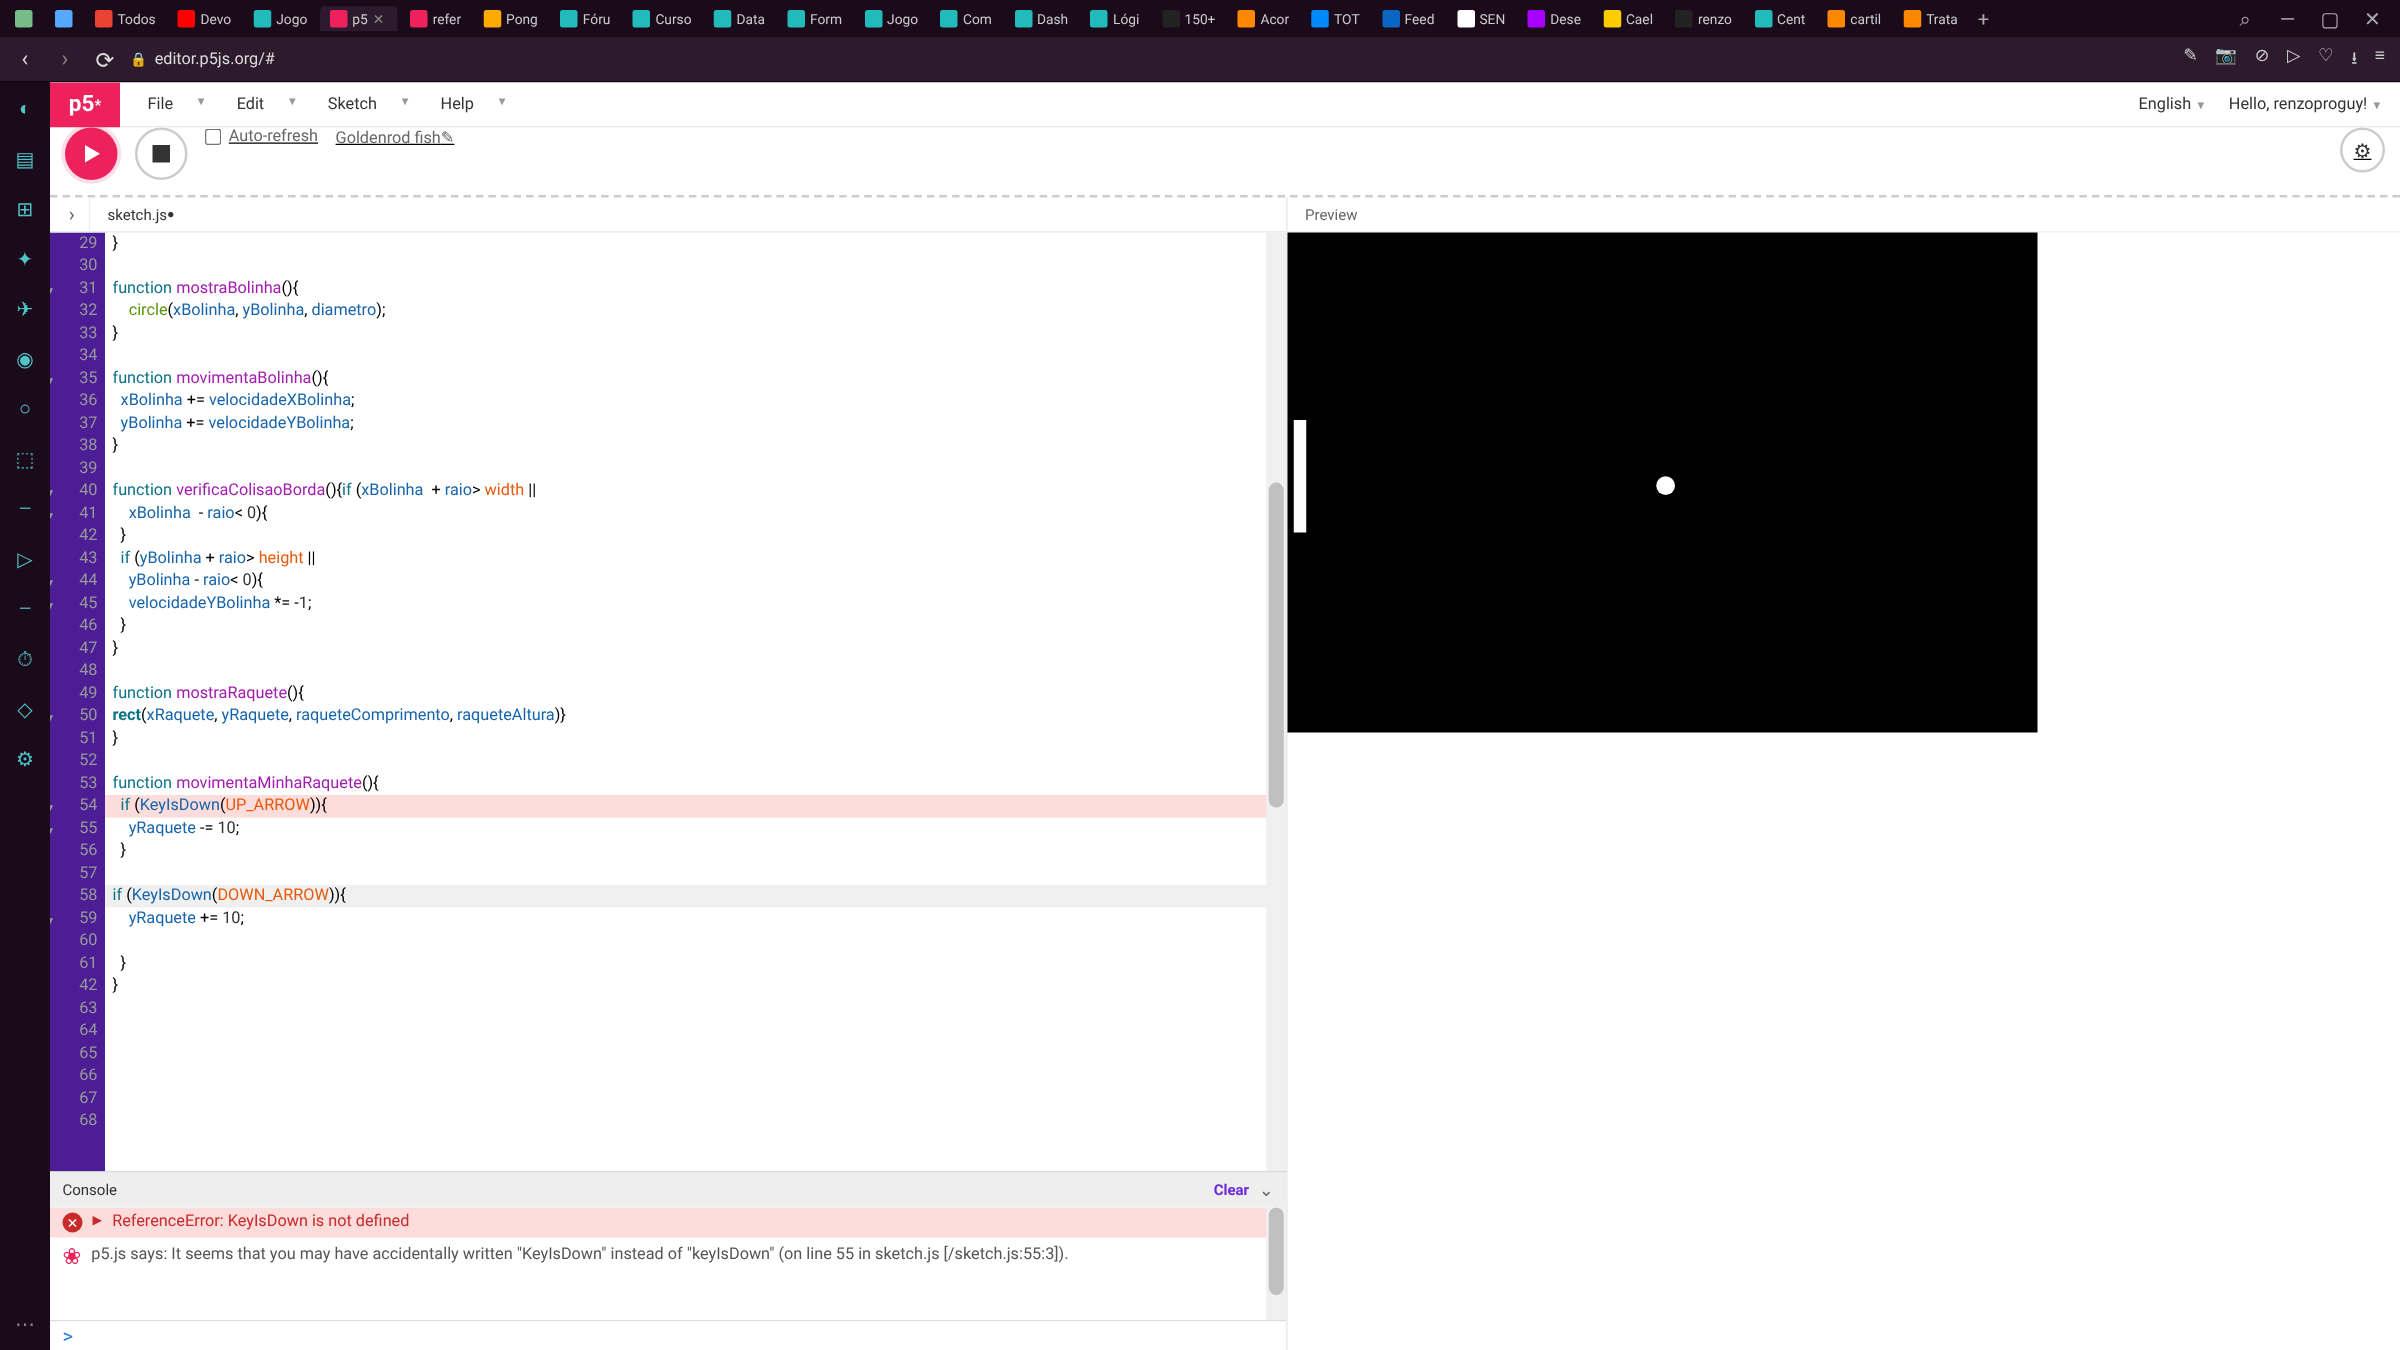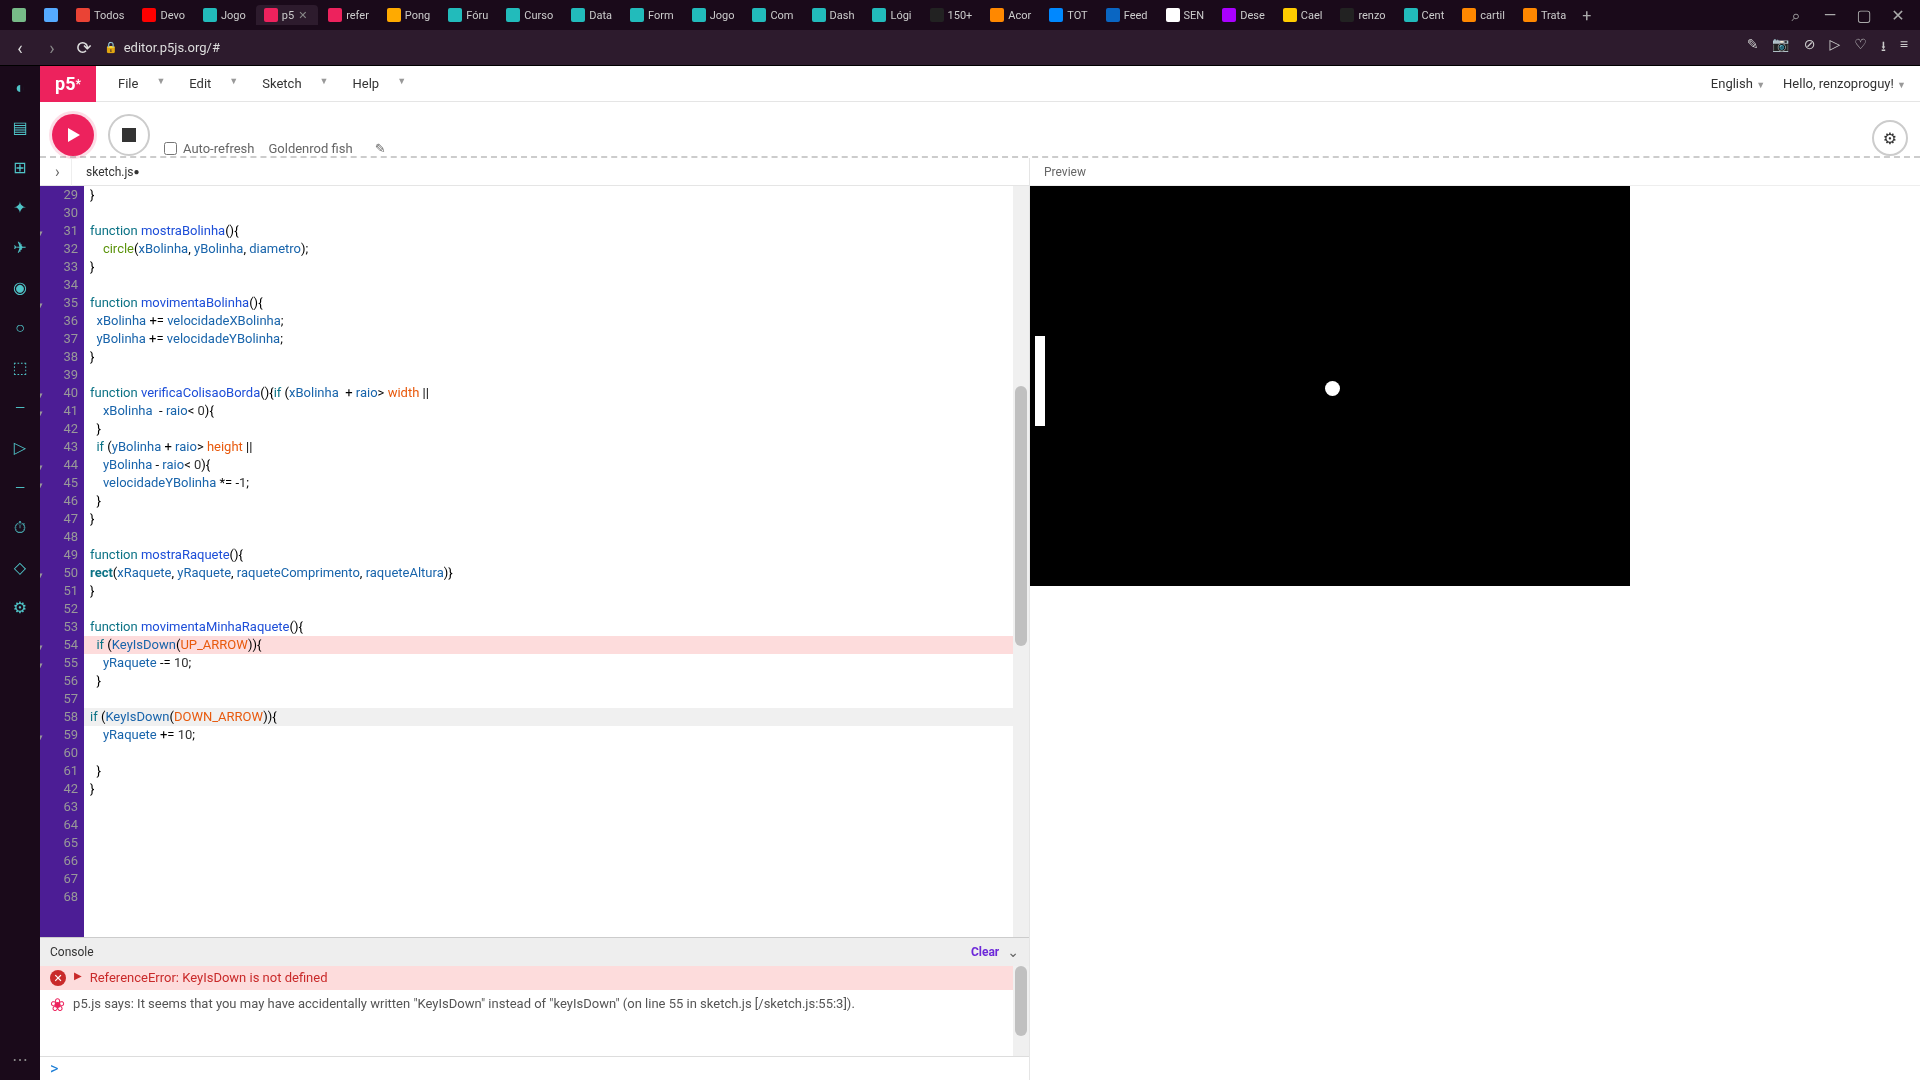--- a/index.html
+++ b/index.html
@@ -36,28 +36,28 @@
 
 .p5-menubar { height: 36px; background: #fff; display: flex; align-items: center; border-bottom: 1px solid #e5e5e5; }
 .p5-logo { width: 56px; height: 36px; background: #ed225d; color: #fff; display: flex; align-items: center; justify-content: center; font-weight: bold; font-size: 18px; }
 .p5-menu { display: flex; gap: 0; margin-left: 10px; }
 .p5-menu-item { padding: 8px 12px; font-size: 13px; color: #333; cursor: pointer; display: flex; align-items: flex-start; gap: 18px; }
 .p5-menu-item .caret { font-size: 9px; color: #999; }
 .p5-right { margin-left: auto; display: flex; align-items: center; gap: 18px; padding-right: 14px; font-size: 13px; color: #333; }
 .p5-right .caret { font-size: 9px; color: #999; }
 
 
-.p5-toolbar { height: 56px; background: #fff; display: flex; align-items: flex-end; padding: 0 12px; gap: 14px; border-bottom: 2px dashed #ccc; }
+.p5-toolbar { height: 56px; background: #fff; display: flex; align-items: flex-start; padding: 0 12px; gap: 14px; border-bottom: 2px dashed #ccc; text-decoration: underline; }
 .btn-play { width: 42px; height: 42px; border-radius: 50%; background: #ed225d; display: flex; align-items: center; justify-content: center; cursor: pointer; box-shadow: 0 0 0 3px rgba(237,34,93,.15); }
 .btn-play svg { fill: #fff; }
 .btn-stop { width: 42px; height: 42px; border-radius: 50%; background: #fff; border: 2px solid #ccc; display: flex; align-items: center; justify-content: center; cursor: pointer; }
 .btn-stop div { width: 14px; height: 14px; background: #333; }
 .auto-refresh { display: flex; align-items: center; gap: 6px; font-size: 13px; color: #666; }
 .auto-refresh input { cursor: pointer; }
-.sketch-name { font-size: 13px; color: #666; display: flex; align-items: center; gap: 22px; }
+.sketch-name { font-size: 13px; color: #666; display: flex; align-items: center; gap: 0; }
 .gear-btn { margin-left: auto; width: 36px; height: 36px; border-radius: 50%; border: 2px solid #ccc; display: flex; align-items: center; justify-content: center; cursor: pointer; color: #333; }
 
 
 .editor-split { flex: 1; display: flex; overflow: hidden; }
 
 
 .code-pane { width: 990px; display: flex; flex-direction: column; border-right: 1px solid #e5e5e5; }
 .file-tab-bar { height: 28px; display: flex; align-items: center; border-bottom: 1px solid #e5e5e5; padding-left: 4px; }
 .expand-btn { width: 28px; height: 28px; display: flex; align-items: center; justify-content: center; cursor: pointer; color: #666; border-right: 1px solid #eee; }
 .file-tab { padding: 0 14px; font-size: 12px; color: #333; height: 28px; display: flex; align-items: center; }
@@ -72,21 +72,21 @@
 .code-line { height: 18px; padding-left: 6px; white-space: pre; }
 .line-error { background: #fddcdc; }
 .line-current { background: #f0f0f0; }
 .scrollbar-v { position: absolute; right: 0; top: 0; width: 16px; height: 100%; }
 .scrollbar-track { width: 16px; background: #f0f0f0; height: 100%; position: relative; }
 .scrollbar-thumb { position: absolute; left: 2px; width: 12px; background: #c0c0c0; border-radius: 6px; }
 
 
 .kw { color: #0b7285; }
 .fn { color: #5c940d; }
-.name-def { color: #1d4ed8; }
+.name-def { color: #a21caf; }
 .var { color: #1864ab; }
 .num { color: #333; }
 .param { color: #e8590c; }
 .bold-rect { font-weight: bold; color: #0b7285; }
 
 
 .console { border-top: 1px solid #ccc; display: flex; flex-direction: column; }
 .console-header { height: 28px; background: #eee; display: flex; align-items: center; padding: 0 10px; font-size: 12px; color: #333; }
 .console-clear { margin-left: auto; color: #6d28d9; cursor: pointer; margin-right: 8px; font-weight: bold; }
 .console-collapse { cursor: pointer; color: #666; font-size: 14px; }

